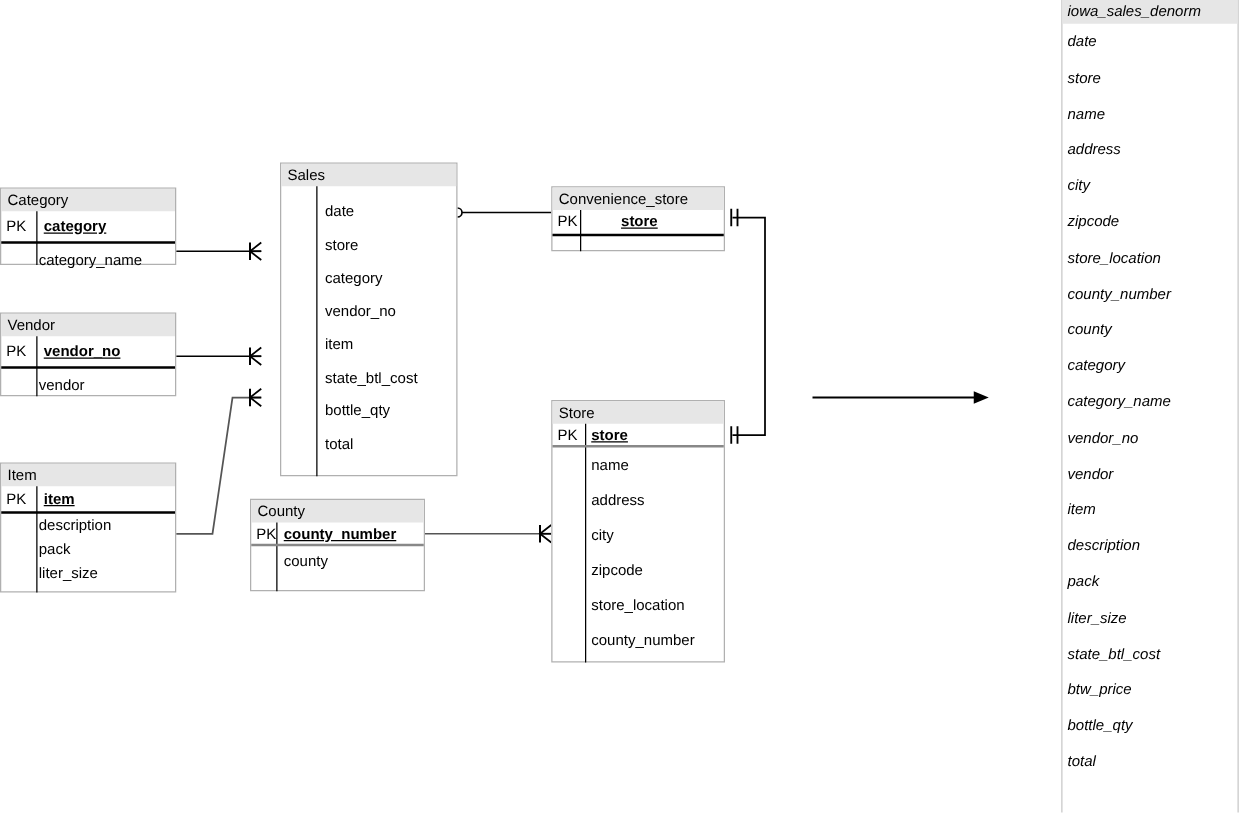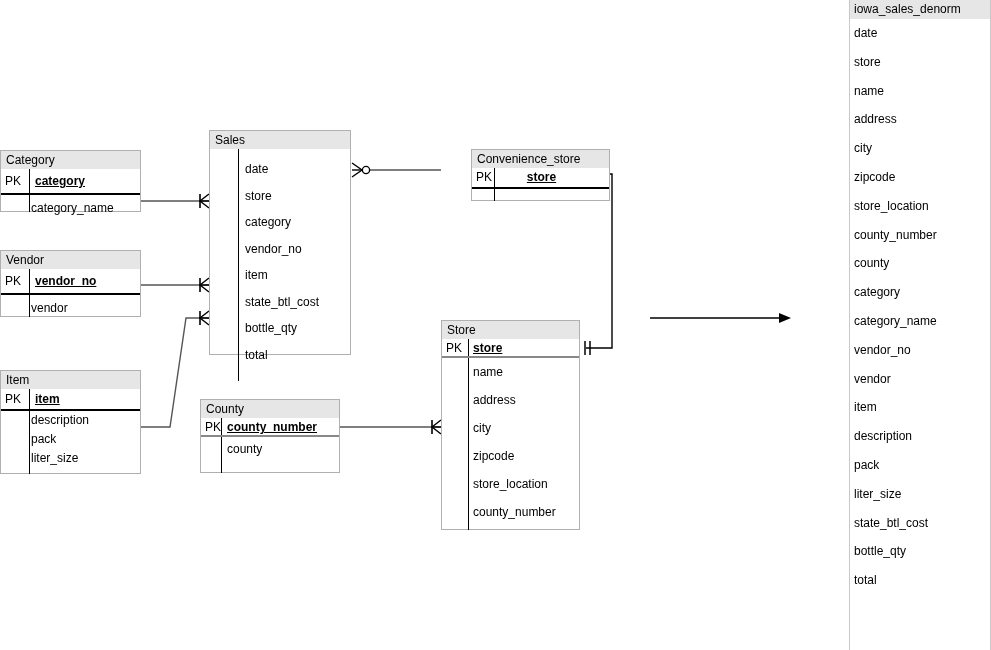--- a/index.html
+++ b/index.html
@@ -86,20 +86,21 @@
   .spacer { height: 13px; }
 
   
   #denorm {
     position: absolute;
     box-sizing: border-box;
     background: #ffffff;
     border-left: 1px solid #c8c8c8;
     border-right: 1px solid #c8c8c8;
     z-index: 3;
+    font-style: italic;
   }
   #denorm .denorm-title {
     box-sizing: border-box;
     height: 19px;
     line-height: 19px;
     background: #e6e6e6;
     padding-left: 4px;
     font-size: 12px;
     white-space: nowrap;
   }
@@ -224,21 +225,21 @@
       </div>
       <div class="row" style="height:19px; line-height:19px;">
         <span class="attr" style="left:30px;">pack</span>
       </div>
       <div class="row" style="height:19px; line-height:19px;">
         <span class="attr" style="left:30px;">liter_size</span>
       </div>
     </div>
   </div>
 
-  <div class="entity" style="left:209px; top:130px; width:142px; height:225px;">
+  <div class="entity" style="left:224px; top:130px; width:142px; height:251px;">
     <div class="entity-title">Sales</div>
     <div class="entity-body" style="height:232px;">
       <div class="vdiv" style="left:28px;"></div>
       <div class="spacer"></div>
       <div class="row" style="height:26.5px; line-height:14px;">
         <span class="attr" style="left:35px;">date</span>
       </div>
       <div class="row" style="height:26.5px; line-height:14px;">
         <span class="attr" style="left:35px;">store</span>
       </div>
@@ -270,21 +271,21 @@
       <div class="row pkrow" style="height:19px; line-height:18px; border-bottom:2px solid #888;">
         <span class="pk">PK</span>
         <span class="attr" style="left:26px;">county_number</span>
       </div>
       <div class="row" style="height:24px; line-height:24px;">
         <span class="attr" style="left:26px;">county</span>
       </div>
     </div>
   </div>
 
-  <div class="entity" style="left:441px; top:149px; width:139px; height:52px;margin-left:30px;">
+  <div class="entity" style="left:441px; top:149px; width:139px; height:52px;">
     <div class="entity-title">Convenience_store</div>
     <div class="entity-body" style="height:33px;">
       <div class="vdiv" style="left:22px;"></div>
       <div class="row pkrow" style="height:21px; line-height:19px;">
         <span class="pk">PK</span>
         <span class="attr" style="left:0; width:139px; text-align:center;">store</span>
       </div>
       <div class="row blank"></div>
     </div>
   </div>
@@ -331,17 +332,18 @@
     <div class="denorm-item">county</div>
     <div class="denorm-item">category</div>
     <div class="denorm-item">category_name</div>
     <div class="denorm-item">vendor_no</div>
     <div class="denorm-item">vendor</div>
     <div class="denorm-item">item</div>
     <div class="denorm-item">description</div>
     <div class="denorm-item">pack</div>
     <div class="denorm-item">liter_size</div>
     <div class="denorm-item">state_btl_cost</div>
+    <div class="denorm-item">btw_price</div>
     <div class="denorm-item">bottle_qty</div>
     <div class="denorm-item">total</div>
   </div>
 
 </div>
 
 </body></html>

